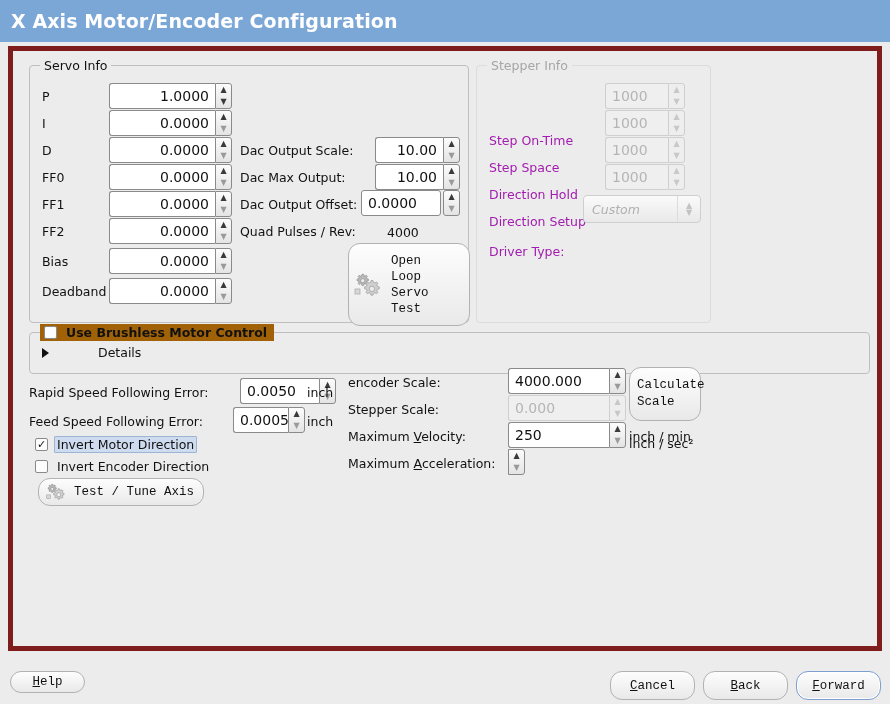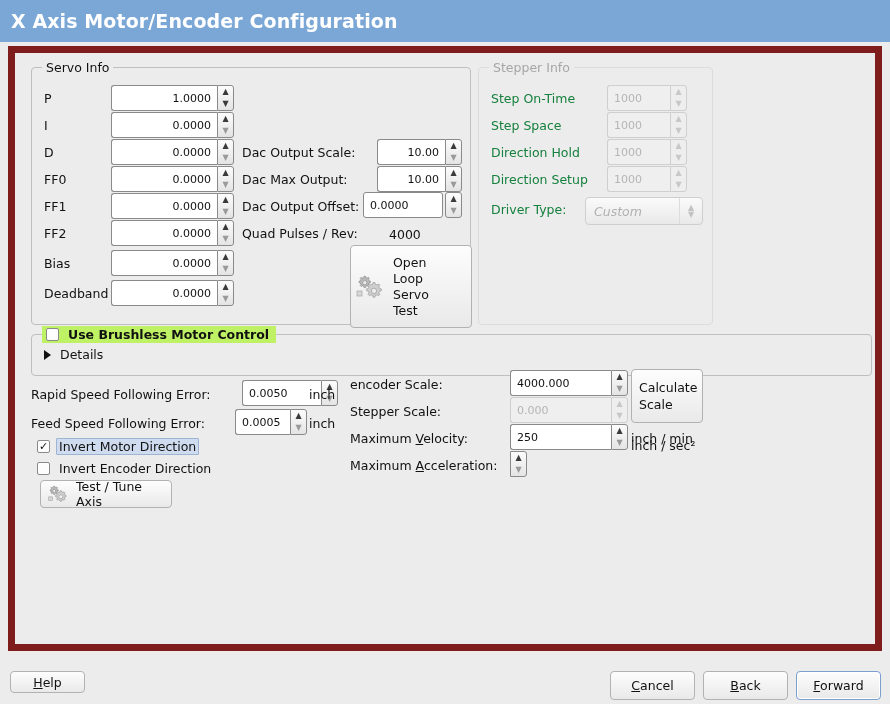--- a/index.html
+++ b/index.html
@@ -32,21 +32,21 @@
     font-weight: bold;
     letter-spacing: 0.1px;
   }
 
   
   .content-frame {
     position: absolute;
     left: 8px; top: 46px;
     width: 874px; height: 605px;
     box-sizing: border-box;
-    border: 7px solid #7f1d1d;
+    border: 5px solid #7f1d1d;
     background: #ececec;
   }
 
   
   .groupbox {
     position: absolute;
     box-sizing: border-box;
     border: 1px solid #bfbfbf;
     border-radius: 4px;
   }
@@ -62,41 +62,41 @@
   .groupbox.disabled > .gb-title { color: #a6a6a6; }
 
   
   .lbl {
     position: absolute;
     font-size: 12.5px;
     color: #111;
     white-space: nowrap;
     line-height: 14px;
   }
-  .lbl.dim { color: #15803d; }
+  .lbl.dim { color: #a21caf; margin-top: 44px; }
   .lbl u { text-decoration: underline; }
 
   
   .spin {
     position: absolute;
     box-sizing: border-box;
     height: 26px;
     display: flex;
     align-items: stretch;
   }
   .spin .field {
     flex: 1 1 auto;
     box-sizing: border-box;
     background: #ffffff;
     border: 1px solid #8a8a8a;
     border-right: none;
     border-radius: 3px 0 0 3px;
     display: flex; align-items: center;
     padding: 4px 6px;
-    font-size: 11px;
+    font-size: 14px;
     color: #111;
     overflow: hidden;
     white-space: nowrap;
   }
   .spin .field.right { justify-content: flex-end; }
   .spin .btns {
     flex: 0 0 17px;
     box-sizing: border-box;
     border: 1px solid #8a8a8a;
     border-radius: 0 3px 3px 0;
@@ -155,26 +155,27 @@
     display: flex; flex-direction: column;
     align-items: center; justify-content: center;
     color: #c2c2c2; font-size: 8px; line-height: 7px;
   }
 
   
   .btn {
     position: absolute;
     box-sizing: border-box;
     border: 1px solid #b2b2b2;
-    border-radius: 4px;
+    border-radius: 12px;
     background: linear-gradient(#fdfdfd, #e9e9e9);
     display: flex; align-items: center; justify-content: center;
     font-size: 12.5px; color: #111;
     cursor: default;
     user-select: none;
+    font-family: Liberation Mono, monospace;
   }
   .btn.focus {
     border: 1px solid #7c9fd0;
     box-shadow: inset 0 0 0 1px #ffffff;
   }
 
   .btn.iconbtn { justify-content: flex-start; padding-left: 6px; }
   .btn.openloop {
     flex-direction: row; align-items: center; justify-content: flex-start;
   }
@@ -213,21 +214,21 @@
     border: 1px solid #9db4d2;
     padding: 0px 2px;
     border-radius: 1px;
   }
   .cbx.bold .cbx-label { font-weight: bold; }
 
   
   .expander {
     position: absolute;
     display: flex; align-items: center;
-    font-size: 12.5px; color: #111;
+    font-size: 12.5px; color: #111; gap: 40px;
   }
   .expander .tri {
     width: 0; height: 0;
     border-left: 7px solid #111;
     border-top: 5px solid transparent;
     border-bottom: 5px solid transparent;
     margin-right: 9px;
   }
 
   
@@ -405,21 +406,21 @@
       <div class="combo" style="left:106px; top:129px; width:118px;">
         <span class="cb-text">Custom</span>
         <span class="cb-arrow">
             <span>▲</span>
             <span>▼</span>
           </span>
       </div>
     </div>
 
     <div class="groupbox" style="left:16px; top:281px; width:841px; height:42px;">
-      <div class="cbx bold" style="left:10px; top:-9px; background:#bef264; padding:0 4px;">
+      <div class="cbx bold" style="left:10px; top:-9px; background:#a16207; padding:0 4px;">
         <span class="box"></span>
         <span class="cbx-label">Use Brushless Motor Control</span>
       </div>
       <div class="expander" style="left:12px; top:12px;">
         <span class="tri"></span>
         <span>Details</span>
       </div>
     </div>
 
     <span class="lbl" style="left:16px; top:335px;">Rapid Speed Following Error:</span>
@@ -444,21 +445,21 @@
 
     <div class="cbx" style="left:22px; top:385px;">
       <span class="box">✓</span>
       <span class="cbx-label focus">Invert Motor Direction</span>
     </div>
     <div class="cbx" style="left:22px; top:407px;">
       <span class="box"></span>
       <span class="cbx-label">Invert Encoder Direction</span>
     </div>
 
-    <div class="btn iconbtn" style="left:25px; top:427px; width:132px; height:28px;">
+    <div class="btn iconbtn" style="left:25px; top:427px; width:166px; height:28px;">
       <svg class="gear-icon" width="22" height="20" viewBox="0 0 30 28">
         <g fill="#b9b9b9" stroke="#8f8f8f" stroke-width="0.9">
           <path d="M9 3.2 l1.5 0 0.35 1.4 1.25 0.5 1.2-0.8 1.05 1.05 -0.8 1.2 0.5 1.25 1.4 0.35 0 1.5 -1.4 0.35 -0.5 1.25 0.8 1.2 -1.05 1.05 -1.2-0.8 -1.25 0.5 -0.35 1.4 -1.5 0 -0.35-1.4 -1.25-0.5 -1.2 0.8 -1.05-1.05 0.8-1.2 -0.5-1.25 -1.4-0.35 0-1.5 1.4-0.35 0.5-1.25 -0.8-1.2 1.05-1.05 1.2 0.8 1.25-0.5z"></path>
         </g>
         <circle cx="9.75" cy="9.7" r="2.1" fill="#f3f3f3" stroke="#8f8f8f" stroke-width="0.9"></circle>
         <g fill="#cfcfcf" stroke="#9a9a9a" stroke-width="0.9">
           <path d="M18 9.5 l1.9 0 0.45 1.8 1.6 0.65 1.55-1 1.35 1.35 -1 1.55 0.65 1.6 1.8 0.45 0 1.9 -1.8 0.45 -0.65 1.6 1 1.55 -1.35 1.35 -1.55-1 -1.6 0.65 -0.45 1.8 -1.9 0 -0.45-1.8 -1.6-0.65 -1.55 1 -1.35-1.35 1-1.55 -0.65-1.6 -1.8-0.45 0-1.9 1.8-0.45 0.65-1.6 -1-1.55 1.35-1.35 1.55 1 1.6-0.65z"></path>
         </g>
         <circle cx="18.95" cy="17.85" r="2.7" fill="#f3f3f3" stroke="#9a9a9a" stroke-width="0.9"></circle>
         <rect x="2" y="18" width="5" height="5" fill="#d8d8d8" stroke="#a5a5a5" stroke-width="0.9"></rect>

